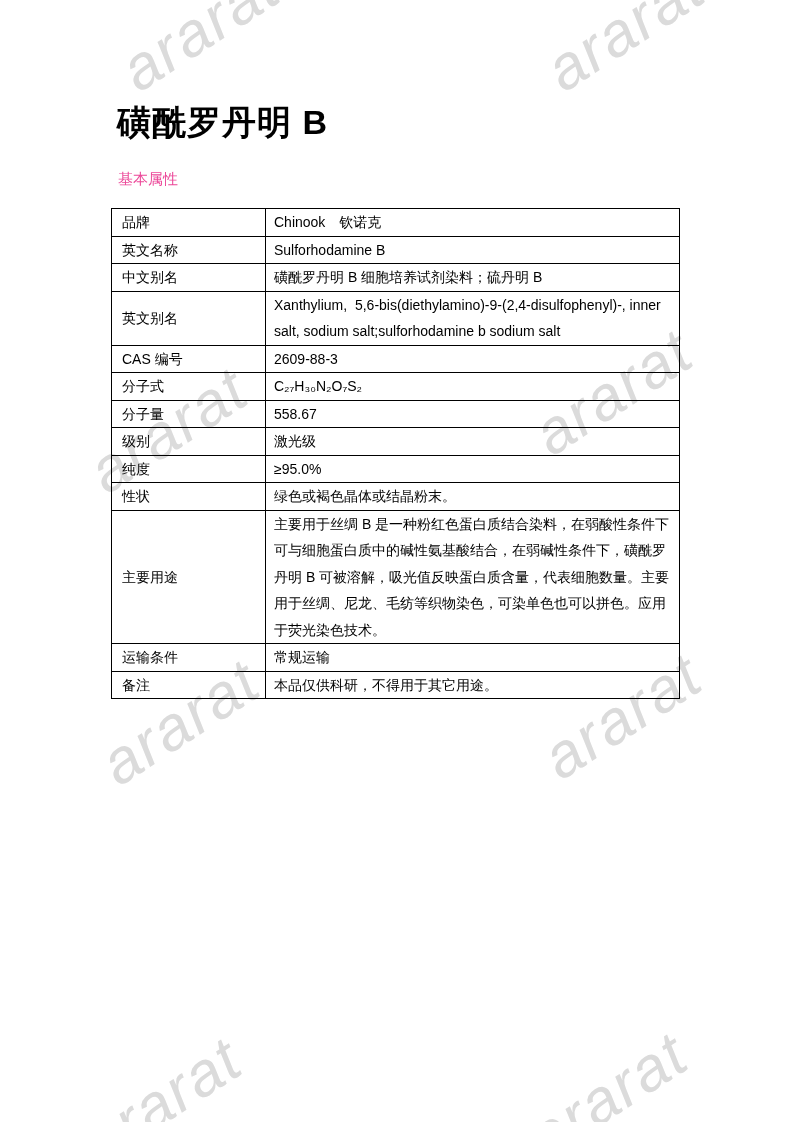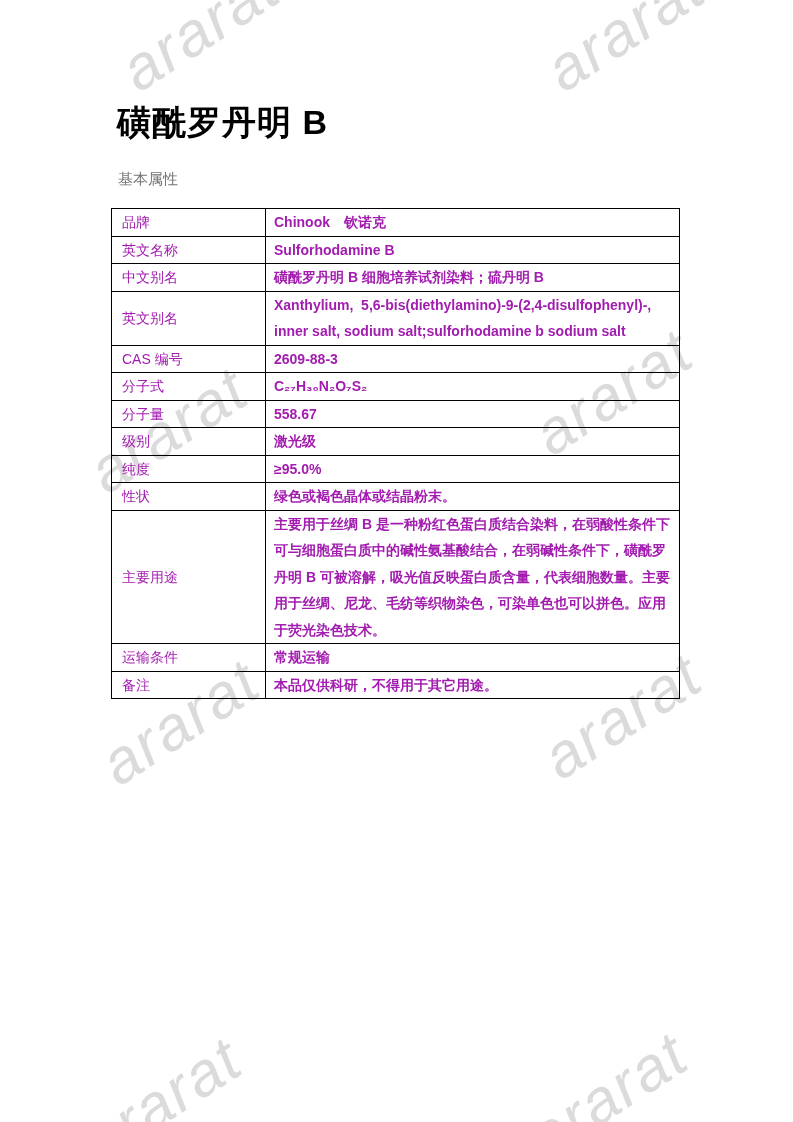--- a/index.html
+++ b/index.html
@@ -50,45 +50,45 @@
     letter-spacing: 1px;
   }
   .section-heading {
     position: absolute;
     z-index: 1;
     left: 118px;
     top: 170px;
     margin: 0;
     font-size: 15px;
     font-weight: 400;
-    color: #737373;
+    color: #ec4899;
   }
   table.props {
     position: absolute;
     z-index: 1;
     left: 111px;
     top: 208px;
     width: 569px;
     border-collapse: collapse;
     table-layout: fixed;
     background: transparent;
   }
   table.props col.c1 { width: 154px; }
   table.props tr { height: 27px; }
   table.props td {
     border: 1px solid #000000;
     font-size: 14px;
     line-height: 26.5px;
     vertical-align: middle;
-    color: #a21caf;
+    color: #000000;
     background: transparent;
     overflow: hidden;
   }
   td.label { padding: 0 10px; }
-  td.value { padding: 0 8px; white-space: pre-wrap; font-weight: bold; }
+  td.value { padding: 0 8px; white-space: pre-wrap; }
 </style>
 </head>
 <body>
 
 <div class="page">
 
   <span class="wm wm1">ararat</span>
   <span class="wm wm2">ararat</span>
   <span class="wm wm3">ararat</span>
   <span class="wm wm4">ararat</span>

